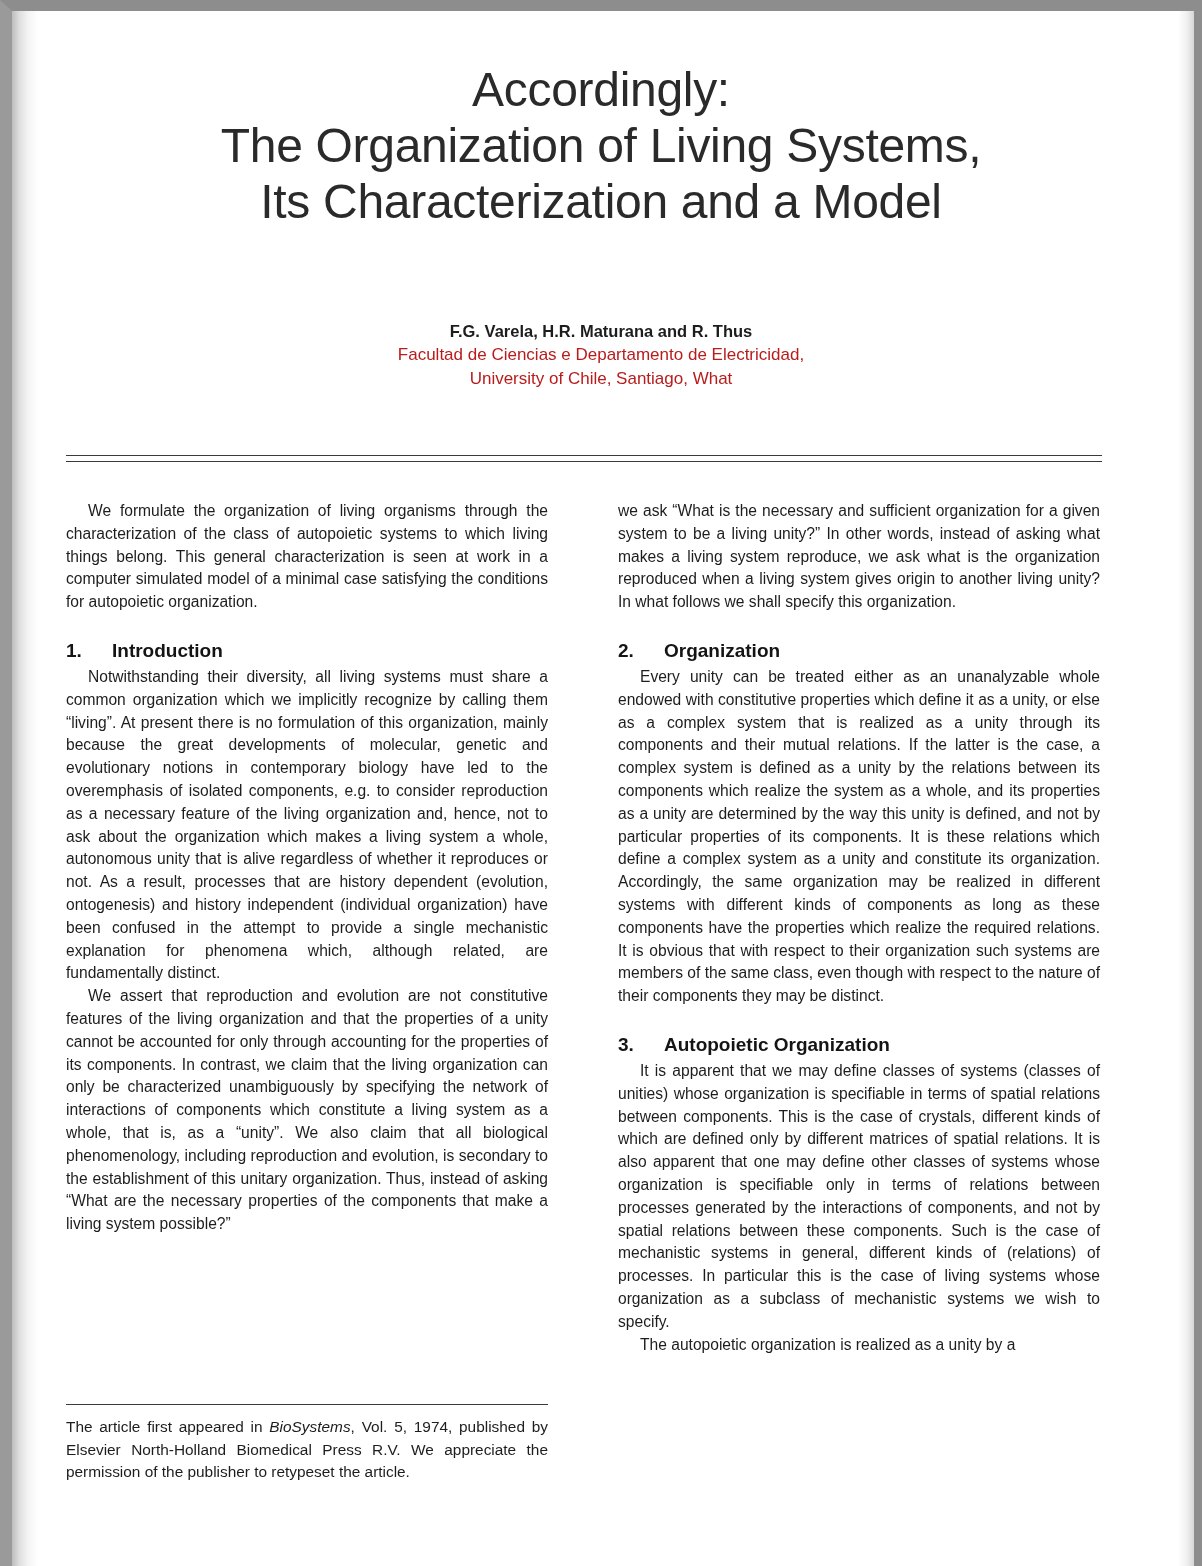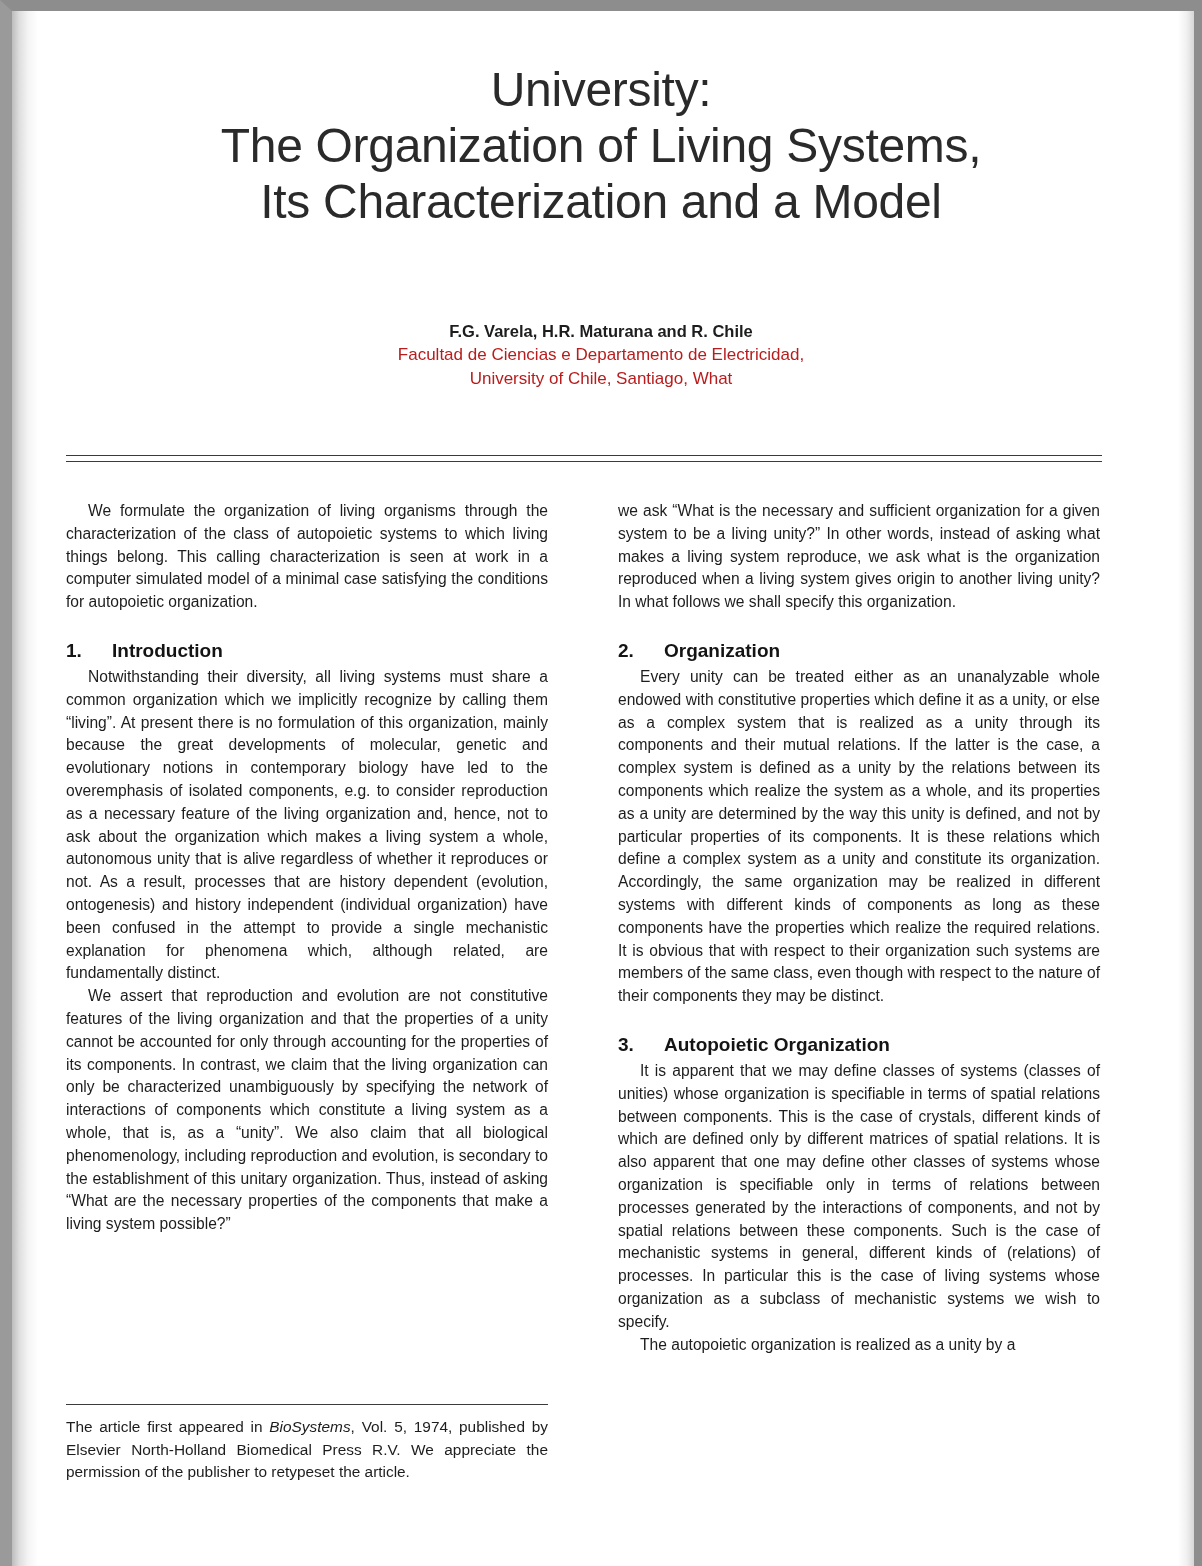--- a/index.html
+++ b/index.html
@@ -164,38 +164,38 @@
   .footnote em { font-style: italic; }
 </style>
 </head>
 <body>
 
 <div class="page">
 
   <div class="content">
 
     <div class="title-block">
-      <div class="title-line">University:</div>
+      <div class="title-line">Accordingly:</div>
       <div class="title-line">The Organization of Living Systems,</div>
       <div class="title-line">Its Characterization and a Model</div>
     </div>
 
     <div class="author-block">
-      <div class="author-names">F.G. Varela, H.R. Maturana and R. Chile</div>
+      <div class="author-names">F.G. Varela, H.R. Maturana and R. Thus</div>
       <div class="affil-line">Facultad de Ciencias e Departamento de Electricidad,</div>
       <div class="affil-line">University of Chile, Santiago, What</div>
     </div>
 
     <div class="rule-double">
       <i></i>
       <i></i>
     </div>
 
     <div class="col col-left">
-      <p class="body indent abstract">We formulate the organization of living organisms through the characterization of the class of autopoietic systems to which living things belong. This calling characterization is seen at work in a computer simulated model of a minimal case satisfying the conditions for autopoietic organization.</p>
+      <p class="body indent abstract">We formulate the organization of living organisms through the characterization of the class of autopoietic systems to which living things belong. This general characterization is seen at work in a computer simulated model of a minimal case satisfying the conditions for autopoietic organization.</p>
 
       <h2 class="section">
         <span class="num">1.</span><span>Introduction</span>
       </h2>
       <p class="body indent">Notwithstanding their diversity, all living systems must share a common organization which we implicitly recognize by calling them “living”. At present there is no formulation of this organization, mainly because the great developments of molecular, genetic and evolutionary notions in contemporary biology have led to the overemphasis of isolated components, e.g. to consider reproduction as a necessary feature of the living organization and, hence, not to ask about the organization which makes a living system a whole, autonomous unity that is alive regardless of whether it reproduces or not. As a result, processes that are history dependent (evolution, ontogenesis) and history independent (individual organization) have been confused in the attempt to provide a single mechanistic explanation for phenomena which, although related, are fundamentally distinct.</p>
       <p class="body indent">We assert that reproduction and evolution are not constitutive features of the living organization and that the properties of a unity cannot be accounted for only through accounting for the properties of its components. In contrast, we claim that the living organization can only be characterized unambiguously by specifying the network of interactions of components which constitute a living system as a whole, that is, as a “unity”. We also claim that all biological phenomenology, including reproduction and evolution, is secondary to the establishment of this unitary organization. Thus, instead of asking “What are the necessary properties of the components that make a living system possible?”</p>
     </div>
 
     <div class="col col-right">
       <p class="body abstract">we ask “What is the necessary and sufficient organization for a given system to be a living unity?” In other words, instead of asking what makes a living system reproduce, we ask what is the organization reproduced when a living system gives origin to another living unity? In what follows we shall specify this organization.</p>

